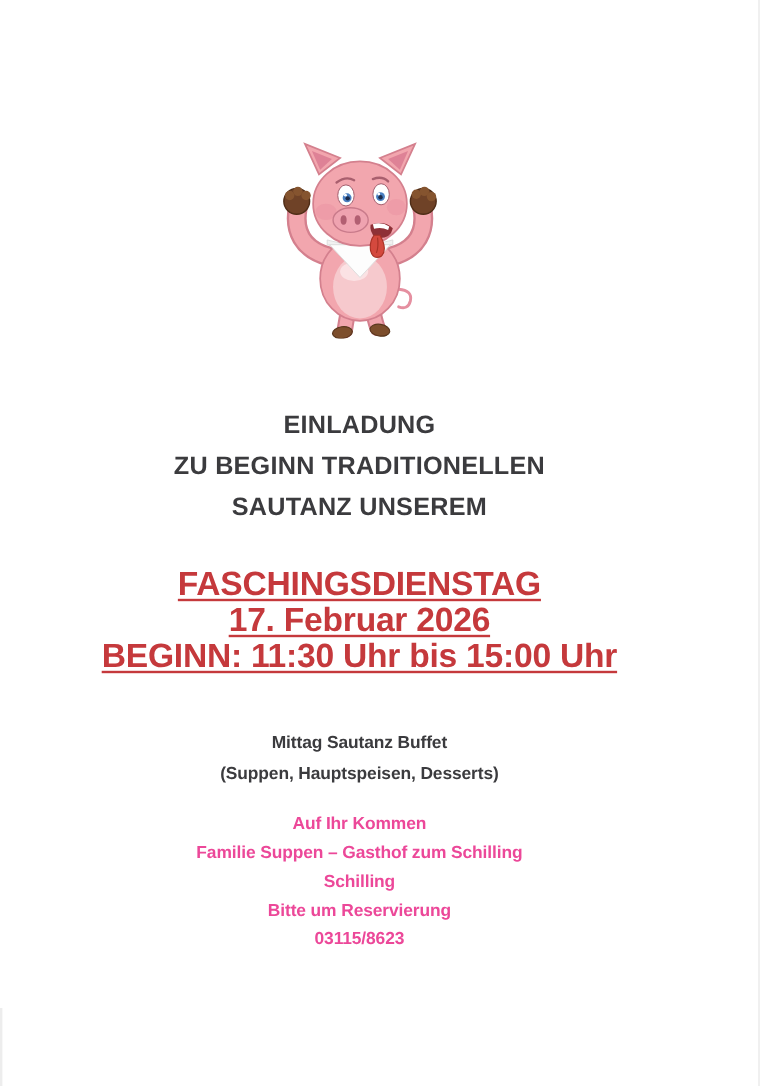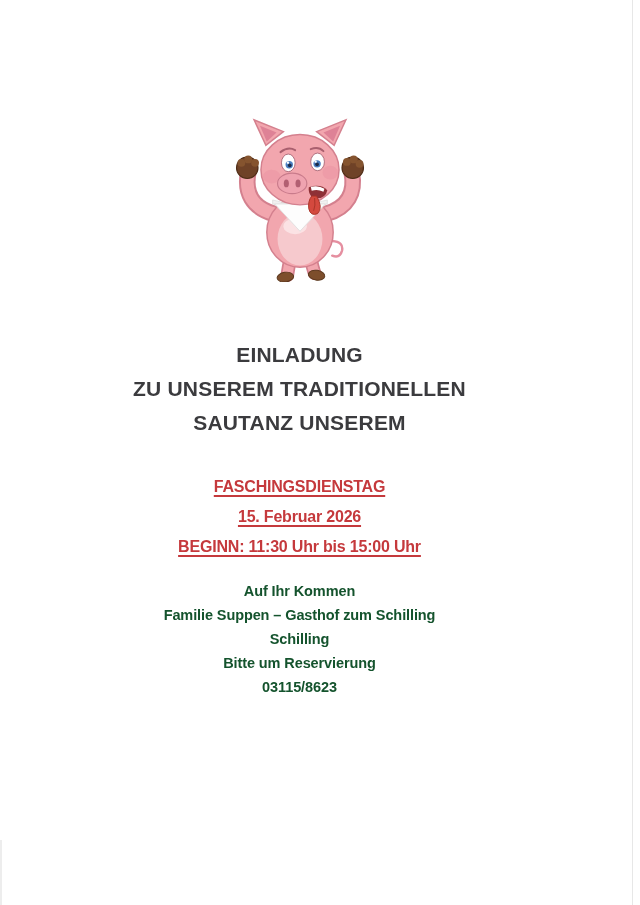--- a/index.html
+++ b/index.html
@@ -30,37 +30,37 @@
     flex:0 0 auto;
   }
   .pig-wrap svg{display:block;width:100%;height:100%;}
   .title-block{margin-top:56px;text-align:center;}
   .title-line{
     font-size:21px;font-weight:700;line-height:34px;
     letter-spacing:0.2px;color:#3b3b3e;
   }
   .event-block{margin-top:32px;text-align:center;}
   .event-line{
-    font-size:16px;font-weight:700;line-height:30px;
+    font-size:28px;font-weight:700;line-height:30px;
     letter-spacing:-0.2px;color:#c5393c;
   }
   .event-line span{
     text-decoration:underline;
     text-decoration-thickness:2px;
     text-underline-offset:3px;
   }
   .menu-block{margin-top:44px;text-align:center;}
   .menu-line{
     font-size:14.5px;font-weight:700;line-height:26px;
     letter-spacing:-0.1px;color:#3b3b3e;
   }
   .host-block{margin-top:17px;text-align:center;}
   .host-line{
     font-size:14.5px;font-weight:700;line-height:24px;
-    letter-spacing:-0.1px;color:#14532d;
+    letter-spacing:-0.1px;color:#ec4899;
   }
 </style>
 </head>
 <body>
 
 <div class="scan-edge-right"></div>
 <div class="scan-edge-left"></div>
 
 <div class="flyer">
 
@@ -129,30 +129,34 @@
 
       <path d="M84,73 Q96,69 103,76 Q101,86 88,84 Q83,79 84,73 Z" fill="#8e3036"></path>
       <path d="M86,72.5 q8,-2 14,2 l-1,3 q-6,-3 -12,-1 Z" fill="#ffffff"></path>
       <path d="M92,82 Q99,94 93,100 Q86,103 84,95 Q83,87 87,82 Z" fill="#d4493e" stroke="#a93327" stroke-width="1"></path>
       <path d="M90,84 Q91,92 89,97" fill="none" stroke="#a93327" stroke-width="1"></path>
     </svg>
   </div>
 
   <div class="title-block">
     <div class="title-line">EINLADUNG</div>
-    <div class="title-line">ZU UNSEREM TRADITIONELLEN</div>
+    <div class="title-line">ZU BEGINN TRADITIONELLEN</div>
     <div class="title-line">SAUTANZ UNSEREM</div>
   </div>
 
   <div class="event-block">
     <div class="event-line"><span>FASCHINGSDIENSTAG</span></div>
-    <div class="event-line"><span>15. Februar 2026</span></div>
+    <div class="event-line"><span>17. Februar 2026</span></div>
     <div class="event-line"><span>BEGINN: 11:30 Uhr bis 15:00 Uhr</span></div>
   </div>
 
+  <div class="menu-block">
+    <div class="menu-line">Mittag Sautanz Buffet</div>
+    <div class="menu-line">(Suppen, Hauptspeisen, Desserts)</div>
+  </div>
 
   <div class="host-block">
     <div class="host-line">Auf Ihr Kommen</div>
     <div class="host-line">Familie Suppen – Gasthof zum Schilling</div>
     <div class="host-line">Schilling</div>
     <div class="host-line">Bitte um Reservierung</div>
     <div class="host-line">03115/8623</div>
   </div>
 
 </div>

